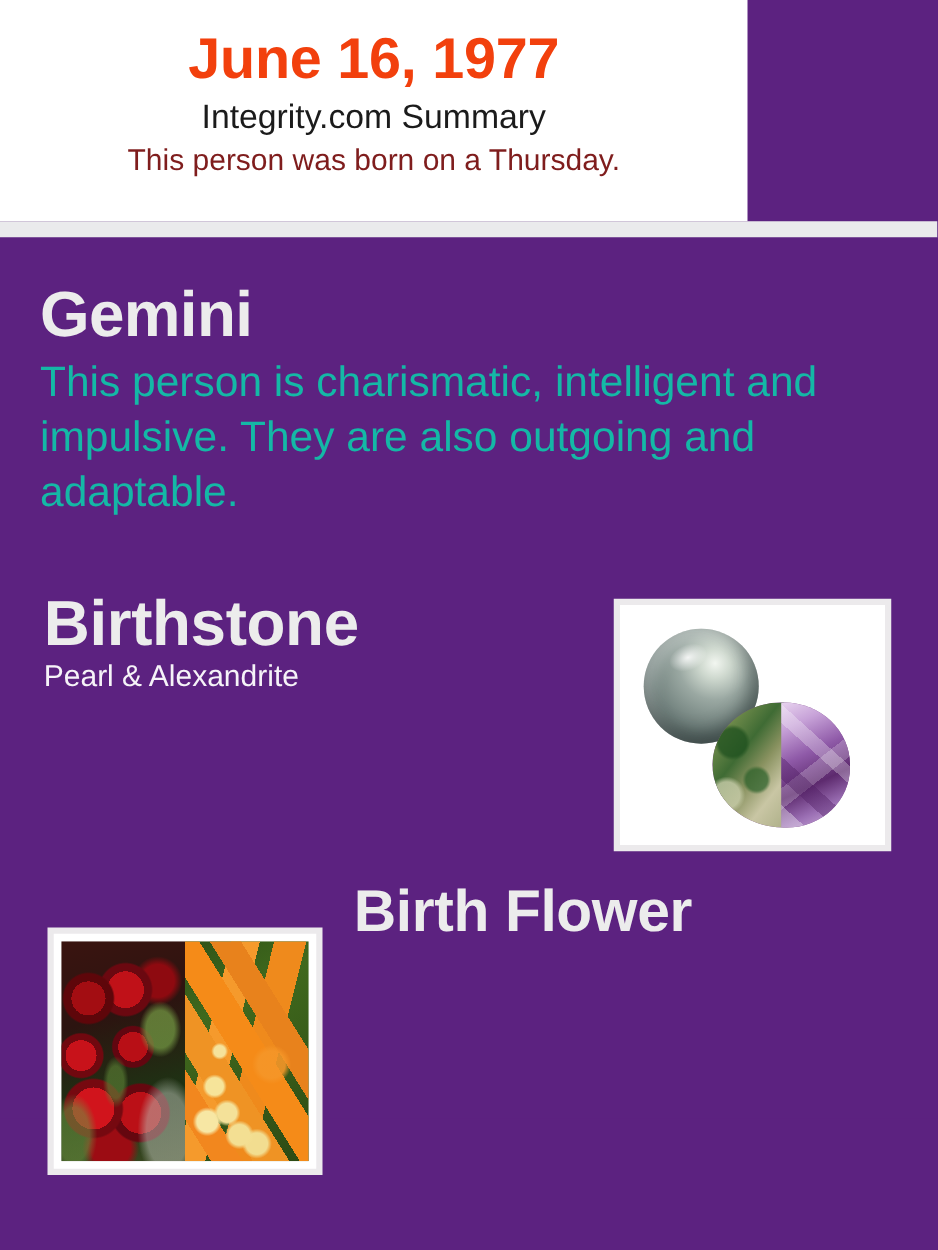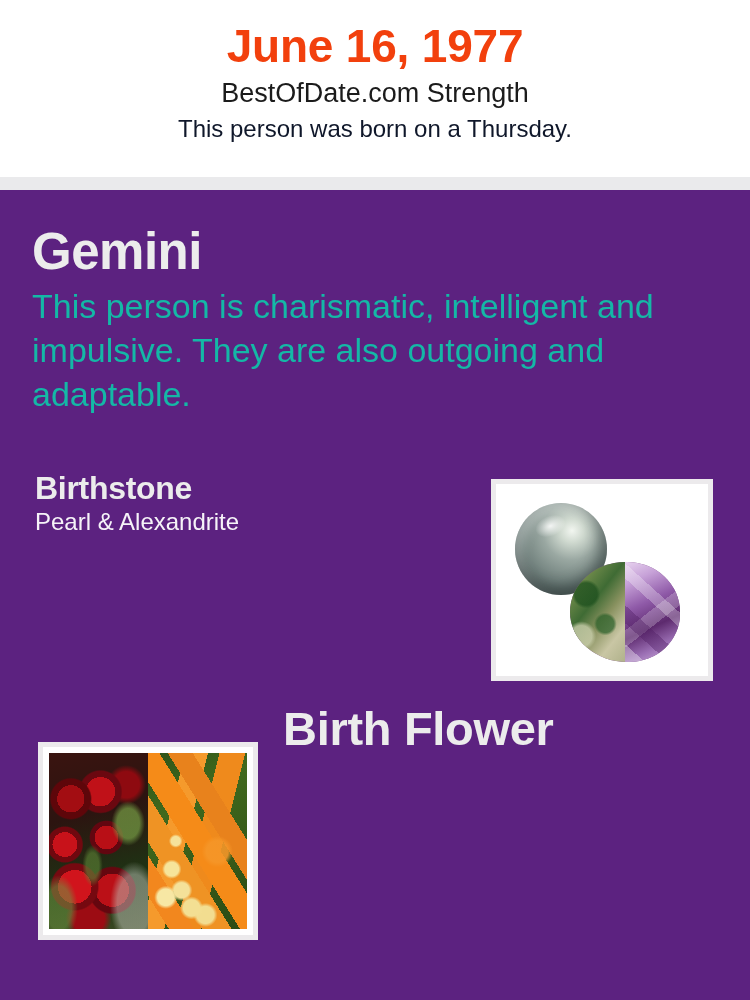--- a/index.html
+++ b/index.html
@@ -18,21 +18,21 @@
     position: relative;
     width: 750px;
     height: 1000px;
     background: #5c2280;
   }
 
   
   .header {
     position: absolute;
     left: 0; top: 0;
-    width: 750px;
+    width: 598px;
     height: 177px;
     background: #ffffff;
     text-align: center;
     box-sizing: border-box;
   }
   .header-date {
     margin: 0;
     padding-top: 22px;
     font-size: 46px;
     font-weight: bold;
@@ -47,21 +47,21 @@
     font-weight: normal;
     line-height: 1.1;
     color: #1b1b1b;
   }
   .header-sub {
     margin: 0;
     padding-top: 7px;
     font-size: 24px;
     font-weight: normal;
     line-height: 1.1;
-    color: #0f172a;
+    color: #7f1d1d;
   }
   .divider-band {
     position: absolute;
     left: 0; top: 177px;
     width: 750px;
     height: 13px;
     background: #eaeaec;
   }
 
   
@@ -100,21 +100,21 @@
 
   
   .stone-block {
     position: absolute;
     left: 35px;
     top: 282px;
     width: 440px;
   }
   .section-title {
     margin: 0;
-    font-size: 32px;
+    font-size: 51px;
     font-weight: bold;
     line-height: 1.05;
     color: #ececec;
     letter-spacing: -0.3px;
   }
   .section-sub {
     margin: 0;
     padding-top: 2px;
     font-size: 24px;
     font-weight: normal;
@@ -319,21 +319,21 @@
     padding-left: 3px;
   }
 </style>
 </head>
 <body>
 
 <div class="page">
 
   <div class="header">
     <h1 class="header-date">June 16, 1977</h1>
-    <div class="header-site">BestOfDate.com Strength</div>
+    <div class="header-site">Integrity.com Summary</div>
     <div class="header-sub">This person was born on a Thursday.</div>
   </div>
 
   <div class="divider-band"></div>
 
   <div class="body-purple">
 
     <div class="zodiac">
       <h2 class="zodiac-title">Gemini</h2>
       <p class="zodiac-desc">This person is charismatic, intelligent and impulsive. They are also outgoing and adaptable.</p>

